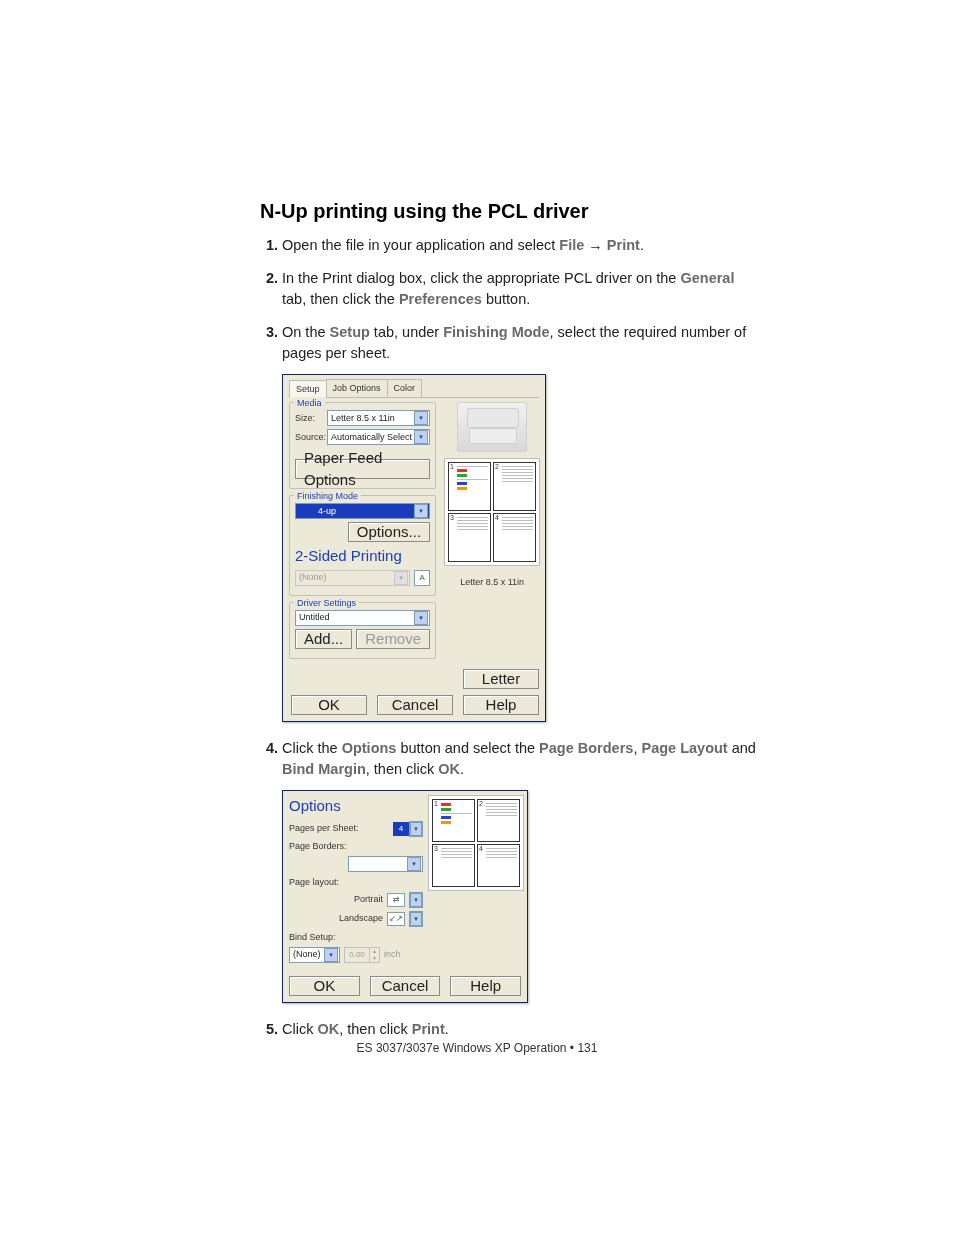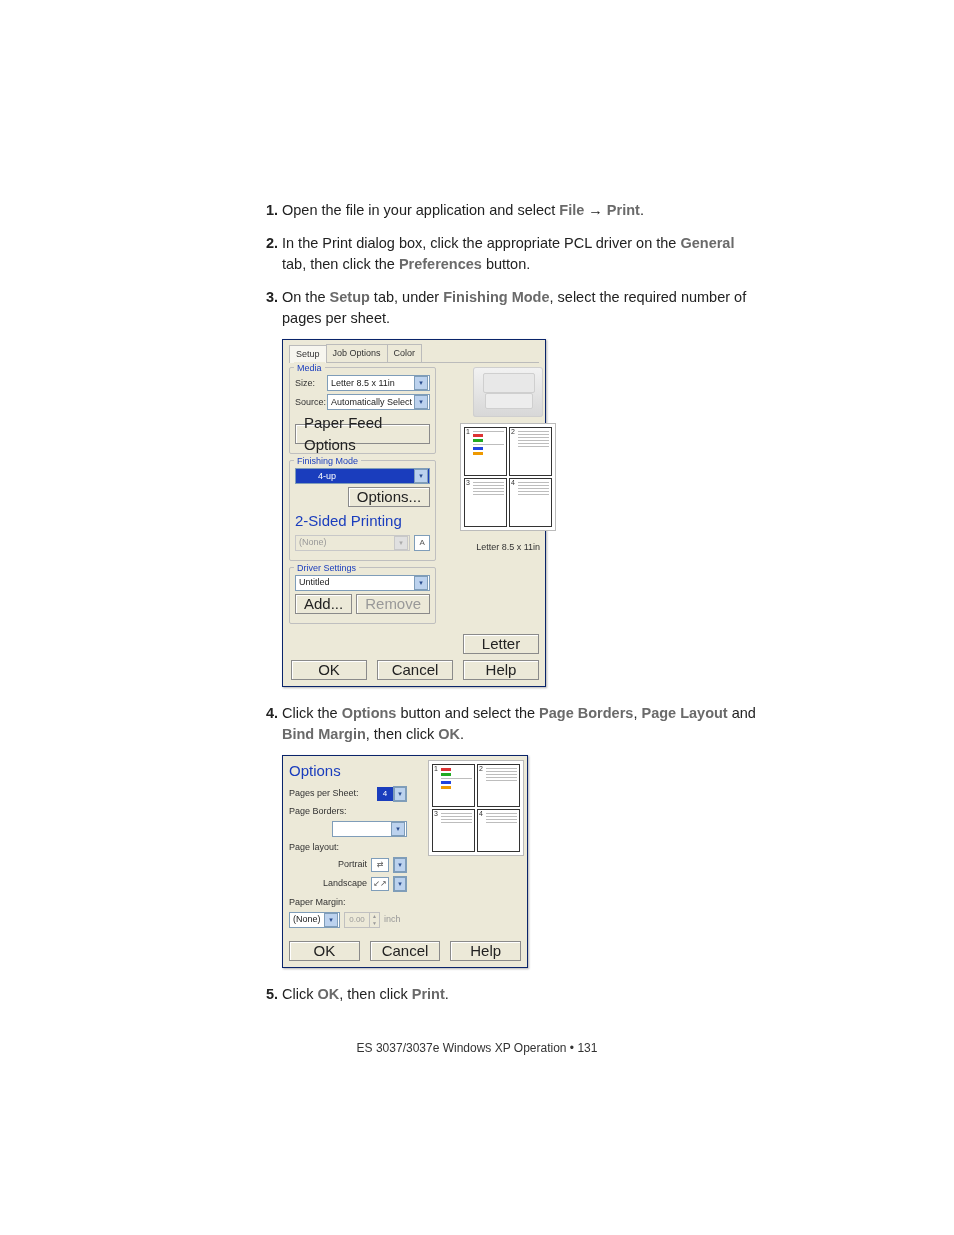--- a/index.html
+++ b/index.html
@@ -74,21 +74,21 @@
     padding:2px 6px 2px 6px;
     border:1px solid #bbb;
     border-bottom:none;
     background:#ece9d8;
     margin-right:-1px;
     font-size:9px;
     color:#333;
   }
   .xp-tab.active{ background:#f7f6ef; position:relative; top:1px; }
 
-  .xp-cols { display:flex; gap:24px;}
+  .xp-cols { display:flex; gap:8px;}
   .xp-left { flex:1; }
   .xp-right { width:98px; display:flex; flex-direction:column; align-items:center; gap:6px;}
 
   .xp-group {
     border:1px solid #bfbfbf;
     border-radius:2px;
     padding:4px 5px 6px 5px;
     margin-bottom:6px;
     position:relative;
   }
@@ -172,20 +172,21 @@
   .opt-label{ font-size:9px; color:#333; }
   .orient-icon{
     width:16px;height:12px;border:1px solid #7f9db9;background:#fff;
     display:inline-flex;align-items:center;justify-content:center;font-size:8px;color:#555;
   }
 </style>
 </head>
 <body>
 
 <div class="page">
+  <h2>N-Up printing using the PCL driver</h2>
 
   <ol class="steps">
 
     <li>
       <span>Open the file in your application and select </span><span class="term">File</span><span class="arrow"> → </span><span class="term">Print</span><span>.</span>
     </li>
 
     <li>
       <span>In the Print dialog box, click the appropriate  PCL driver on the </span><span class="term">General</span><span> tab, then click the </span><span class="term">Preferences</span><span> button.</span>
     </li>
@@ -363,21 +364,21 @@
                   </div>
               </div>
               <div class="xp-row" style="justify-content:flex-end;">
                 <span class="opt-label">Landscape</span>
                 <div class="orient-icon">↙↗</div>
                 <div class="xp-dd tiny" style="width:12px;padding:0;">
                     <span class="dd-arrow" style="margin:0;width:12px;">▾</span>
                   </div>
               </div>
 
-              <div class="opt-label" style="margin-top:4px;">Paper Margin:</div>
+              <div class="opt-label" style="margin-top:4px;">Bind Setup:</div>
               <div class="xp-row">
                 <div class="xp-dd small" style="width:46px;">
                   <span>(None)</span>
                   <span class="dd-arrow">▾</span>
                 </div>
                 <div class="spinner">
                   <span class="val">0.00</span>
                   <span class="arrows">
                       <span>▲</span>
                       <span>▼</span>

